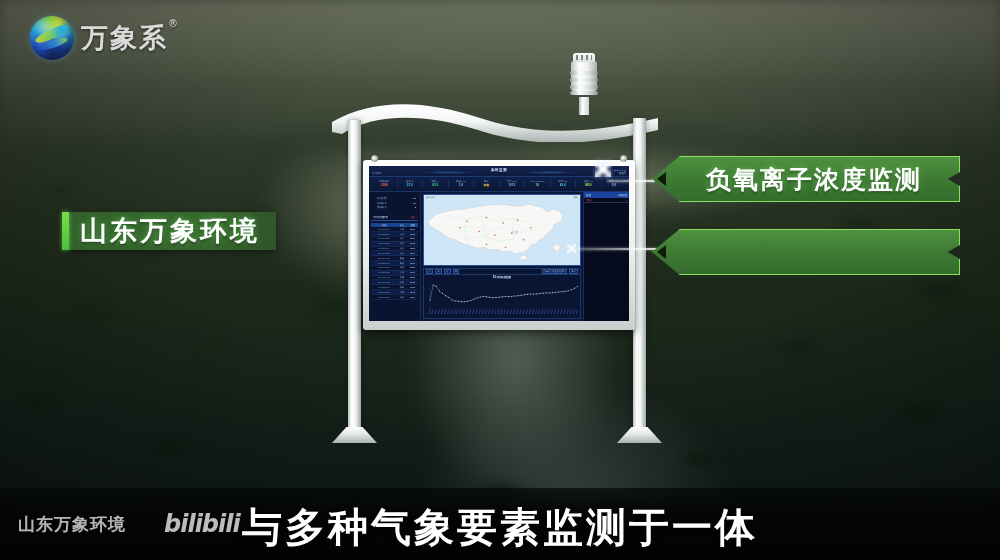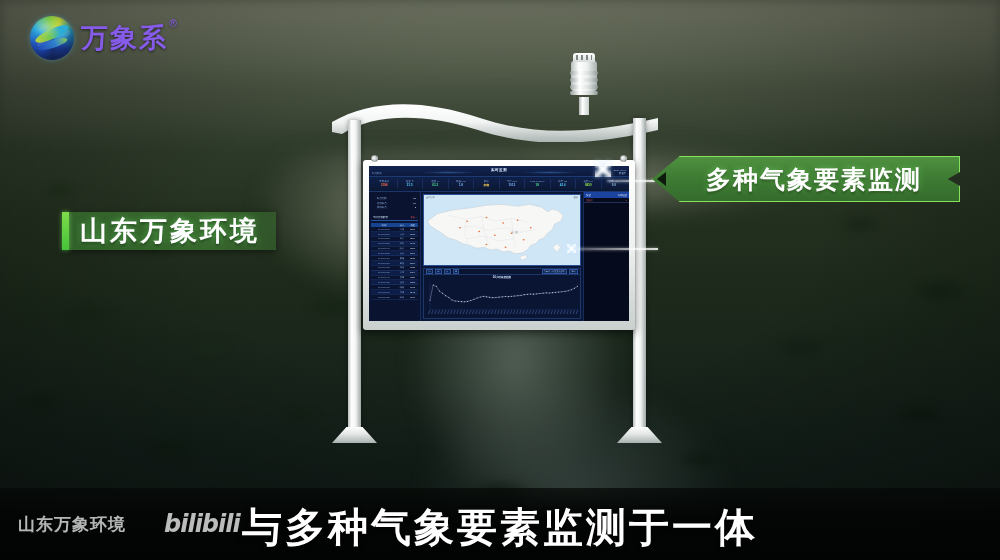--- a/index.html
+++ b/index.html
@@ -89,21 +89,21 @@
     border-radius:50%;
     background:linear-gradient(90deg,#1f49c0,#2f8fe0 60%,#9ada4a);
     transform:rotate(-18deg); opacity:.9;
   }
   .globe .gloss{
     position:absolute; left:8px; top:6px; width:16px; height:11px;
     border-radius:50%; background:rgba(255,255,255,.4); filter:blur(3px);
   }
   .brand-text{
     font-family:"DejaVu Sans", sans-serif;
-    font-size:27px; font-weight:bold; color:#8b5cf6;
+    font-size:27px; font-weight:bold; color:#e5e5e5;
     letter-spacing:2px;
     text-shadow:0 1px 3px rgba(0,0,0,.65);
     position:relative;
   }
   .brand-reg{
     font-size:10px; position:absolute; right:-12px; top:-2px; font-weight:normal;
   }
 
   
   #kiosk{ position:absolute; left:0; top:0; width:1000px; height:560px; }
@@ -791,21 +791,24 @@
 
 <div id="left-labels">
   <div class="left-banner" id="left-banner-1">
     <span class="lb-text">山东万象环境</span>
   </div>
 </div>
 
 <div id="right-labels">
   <div class="right-banner">
     <span class="rb-notch"></span>
-    <span class="rb-text">多种气象要素监测</span>
+    <span class="rb-text">负氧离子浓度监测</span>
+  </div>
+  <div class="right-banner">
+    <span class="rb-notch"></span>
   </div>
 </div>
 
 <div id="bottom-bar">
   <div id="watermark">
     <span class="wm-text">山东万象环境</span>
     <span class="wm-bili">bilibili</span>
   </div>
   <div id="subtitle">与多种气象要素监测于一体</div>
 </div>

